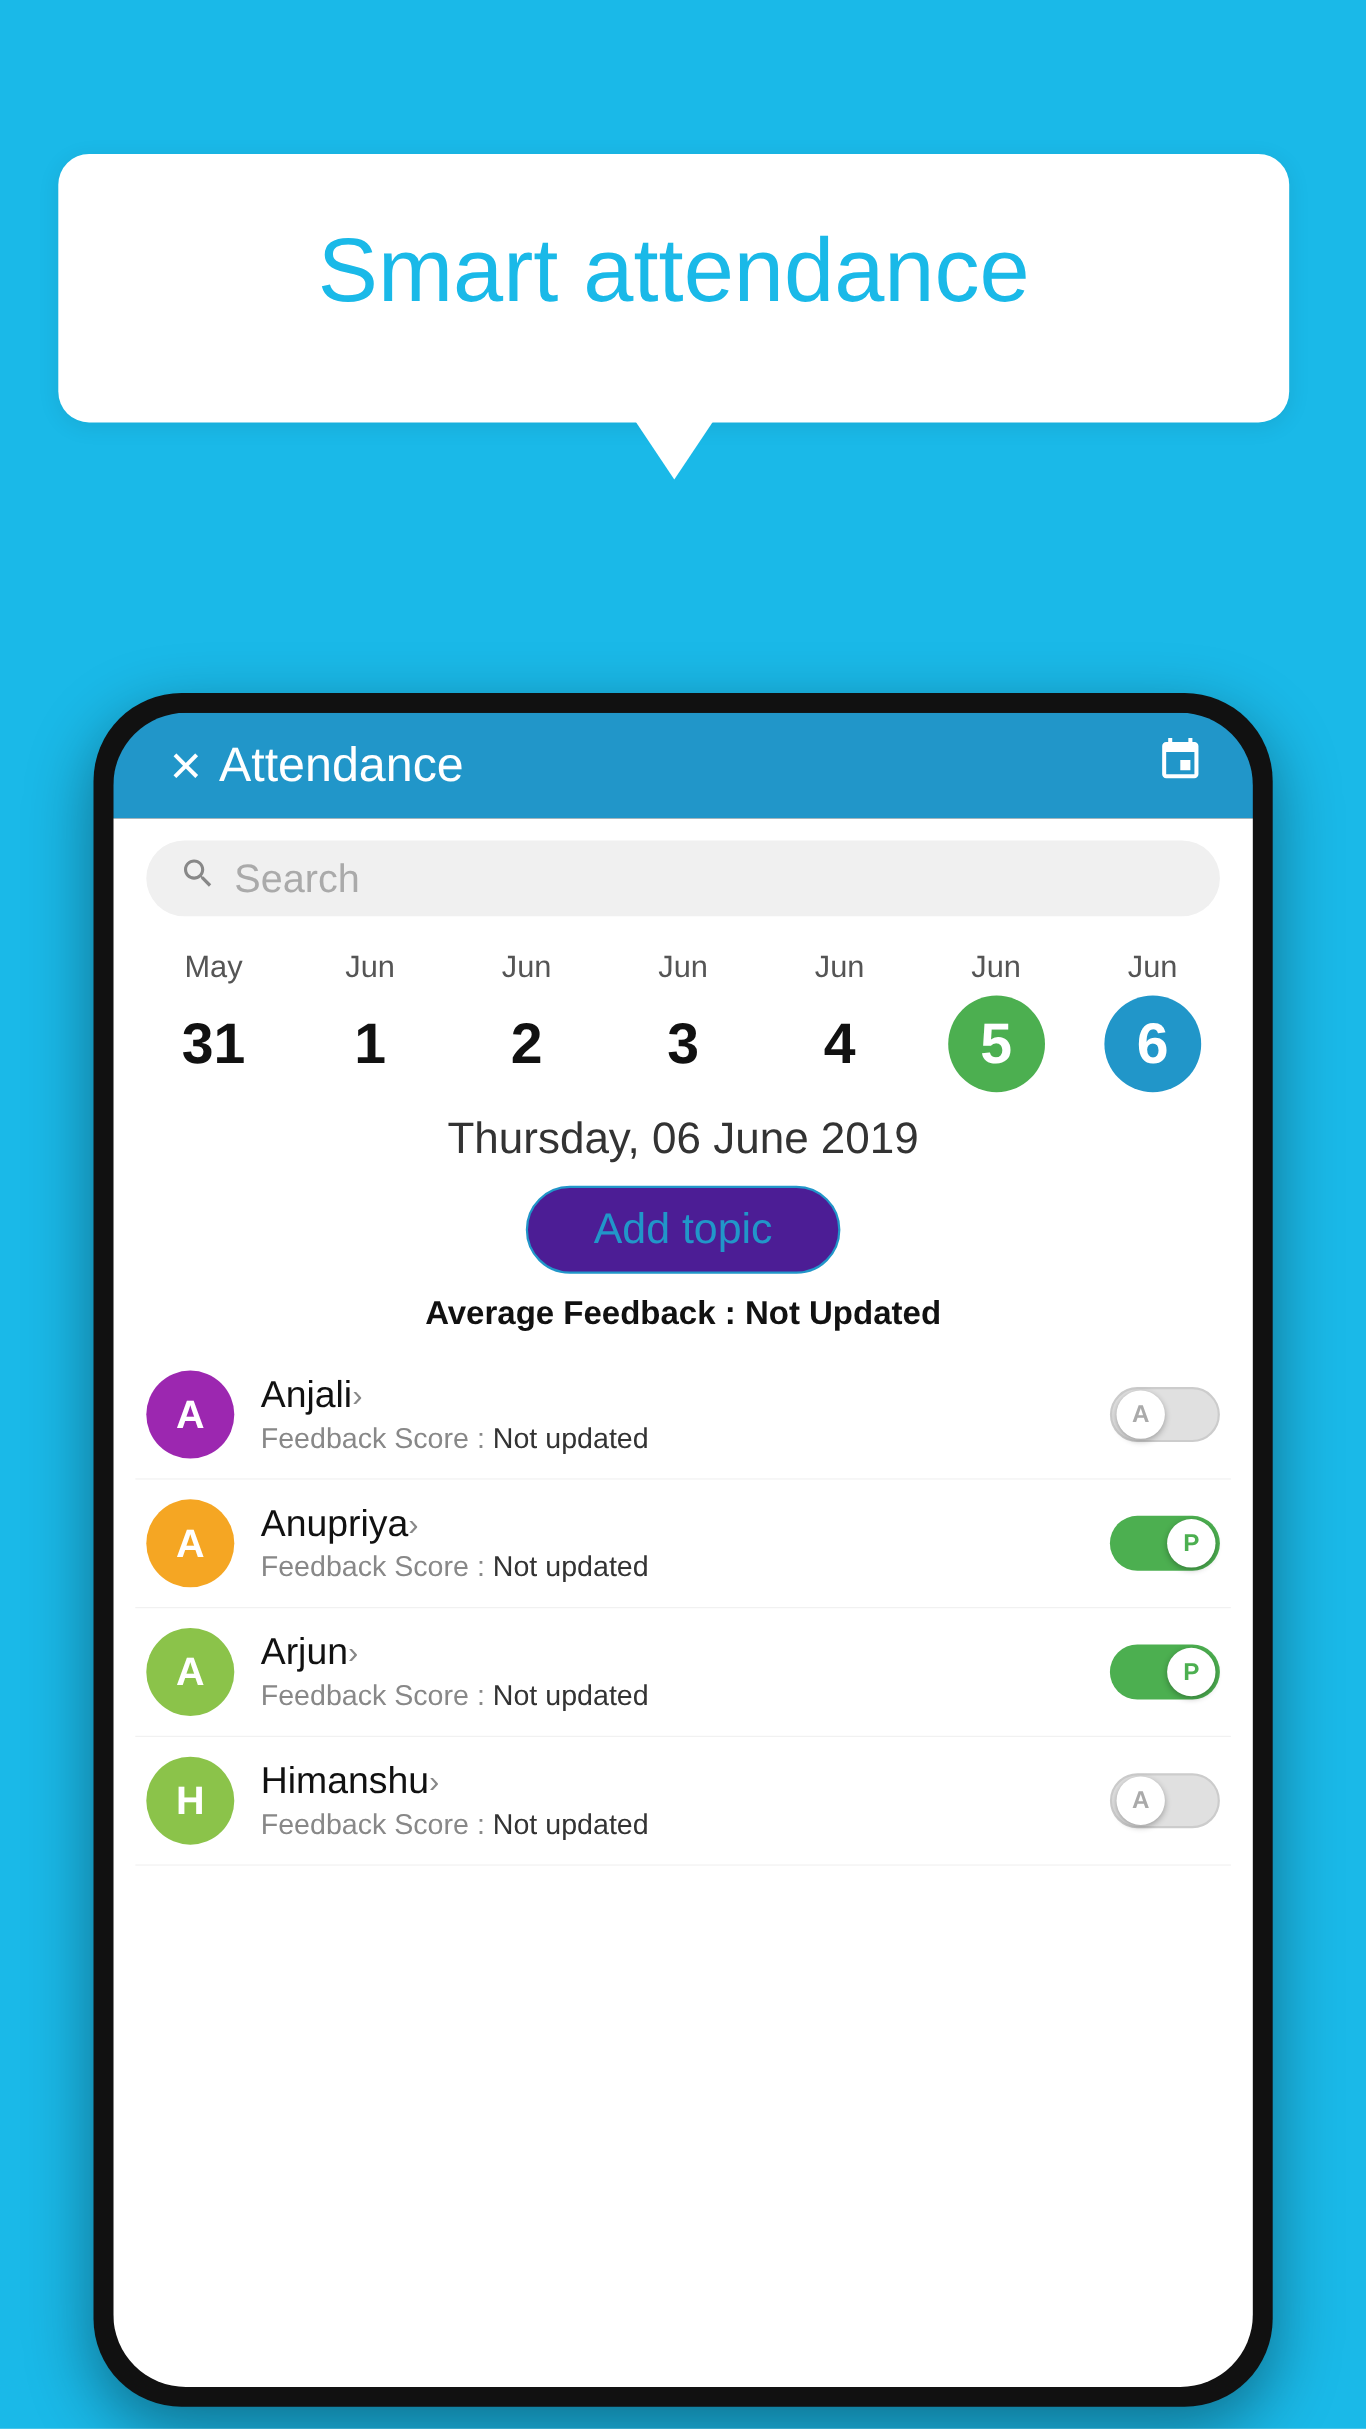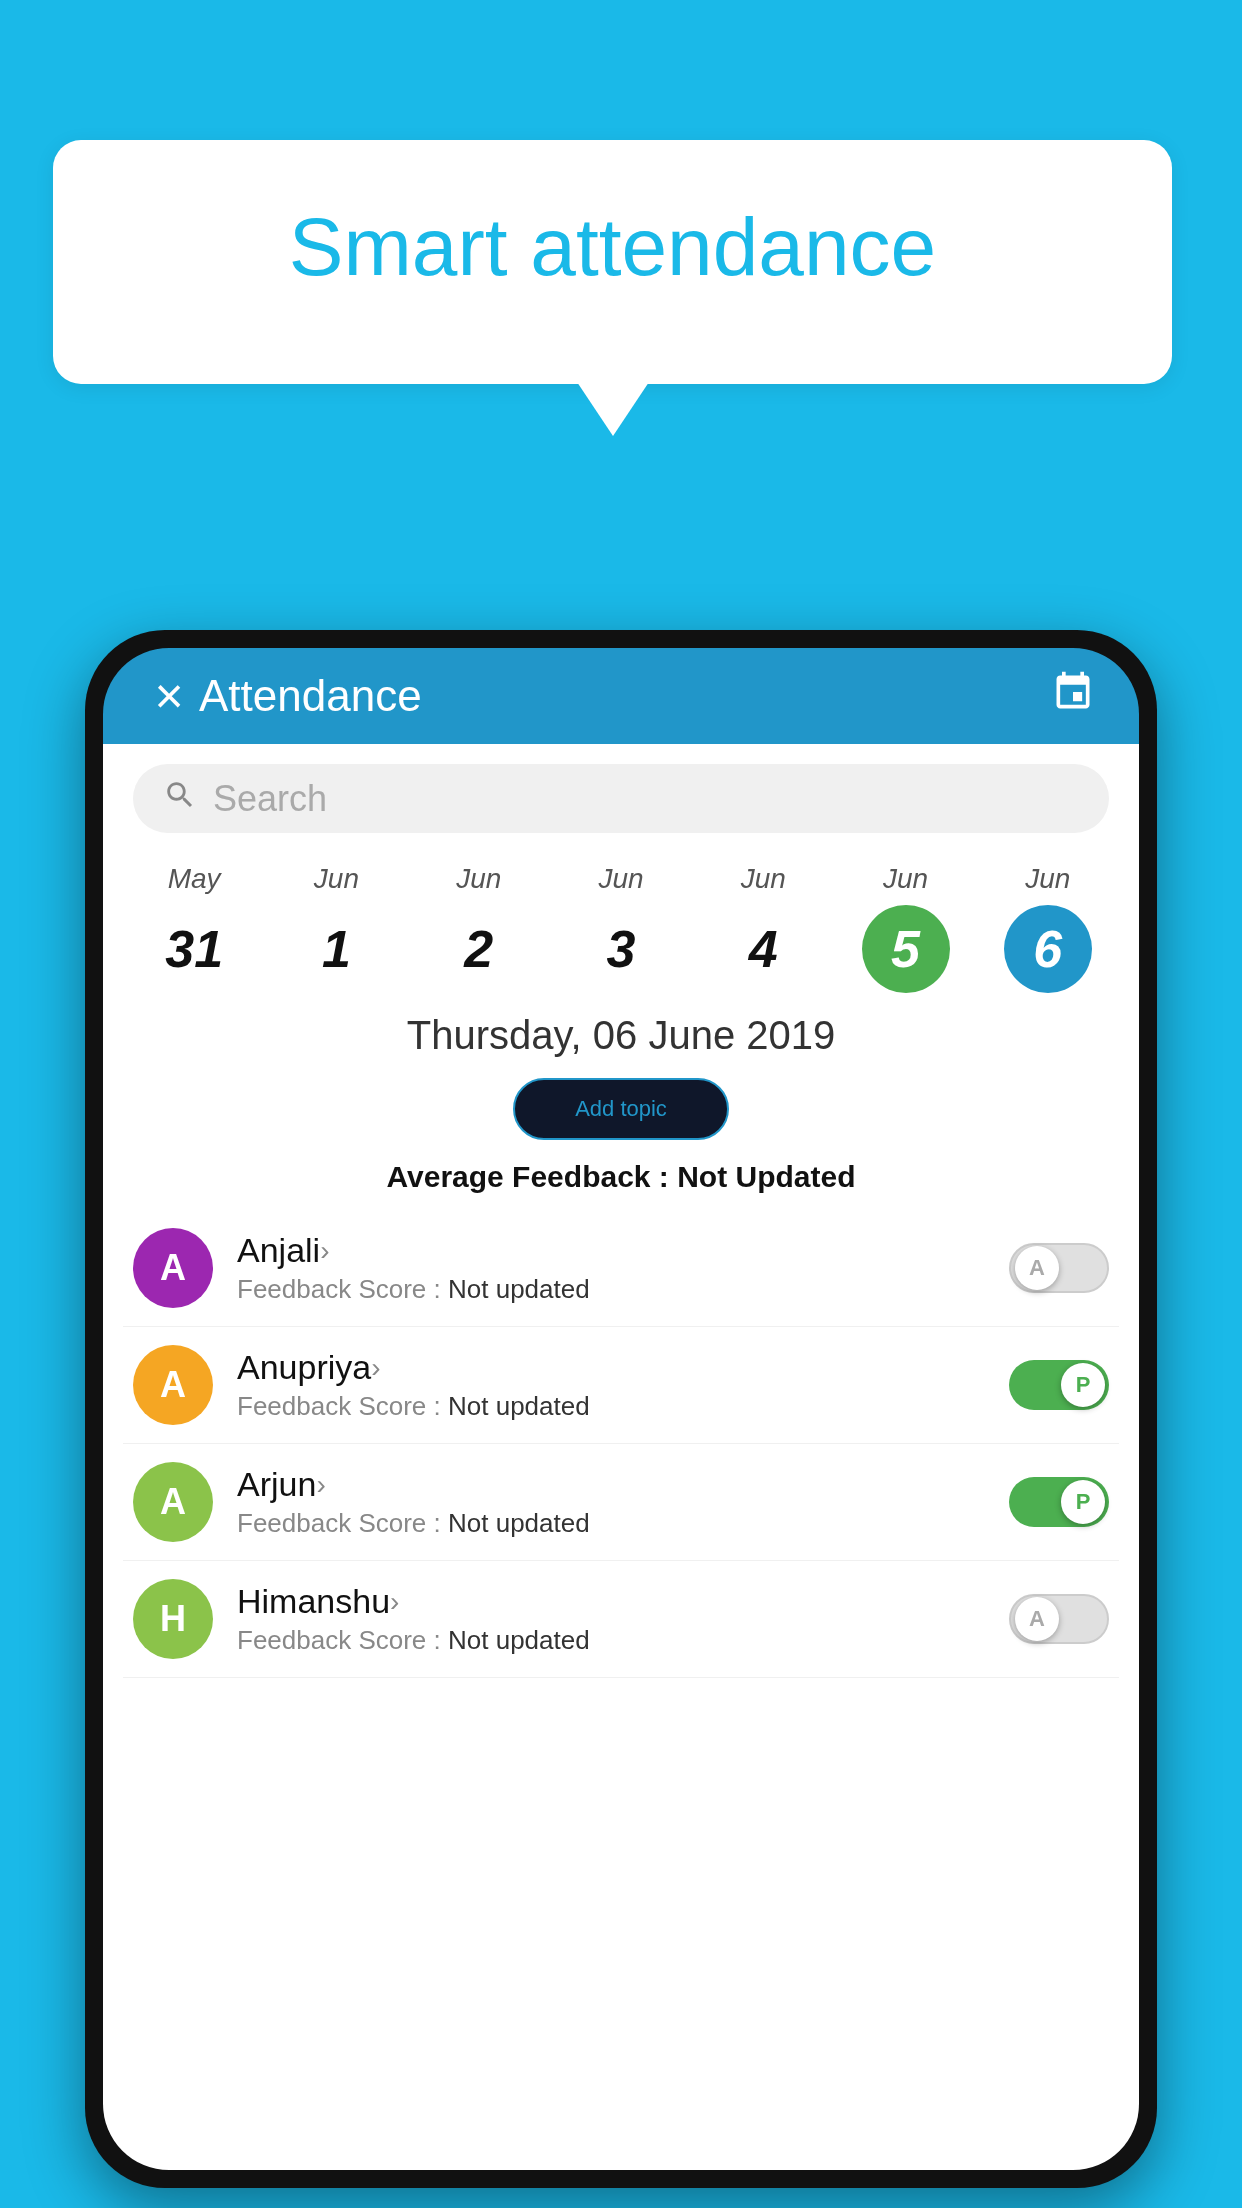--- a/index.html
+++ b/index.html
@@ -173,21 +173,20 @@
     .search-text {
       color: #aaa;
       font-size: 36px;
     }
 
     
     .calendar-row {
       display: flex;
       justify-content: space-around;
       padding: 10px 20px 0;
-      font-style: italic;
     }
 
     .calendar-day {
       display: flex;
       flex-direction: column;
       align-items: center;
       gap: 10px;
       min-width: 100px;
     }
 
@@ -226,23 +225,23 @@
       padding: 20px 0 10px;
     }
 
     
     .add-topic-btn {
       margin: 10px auto;
       display: block;
       border: 2px solid #2196c9;
       border-radius: 40px;
       padding: 16px 60px;
-      background: #0f172a;
+      background: #4c1d95;
       color: #2196c9;
-      font-size: 22px;
+      font-size: 39px;
       cursor: pointer;
     }
 
     
     .avg-feedback {
       text-align: center;
       font-size: 30px;
       color: #888;
       padding: 10px 0 16px;
     }

